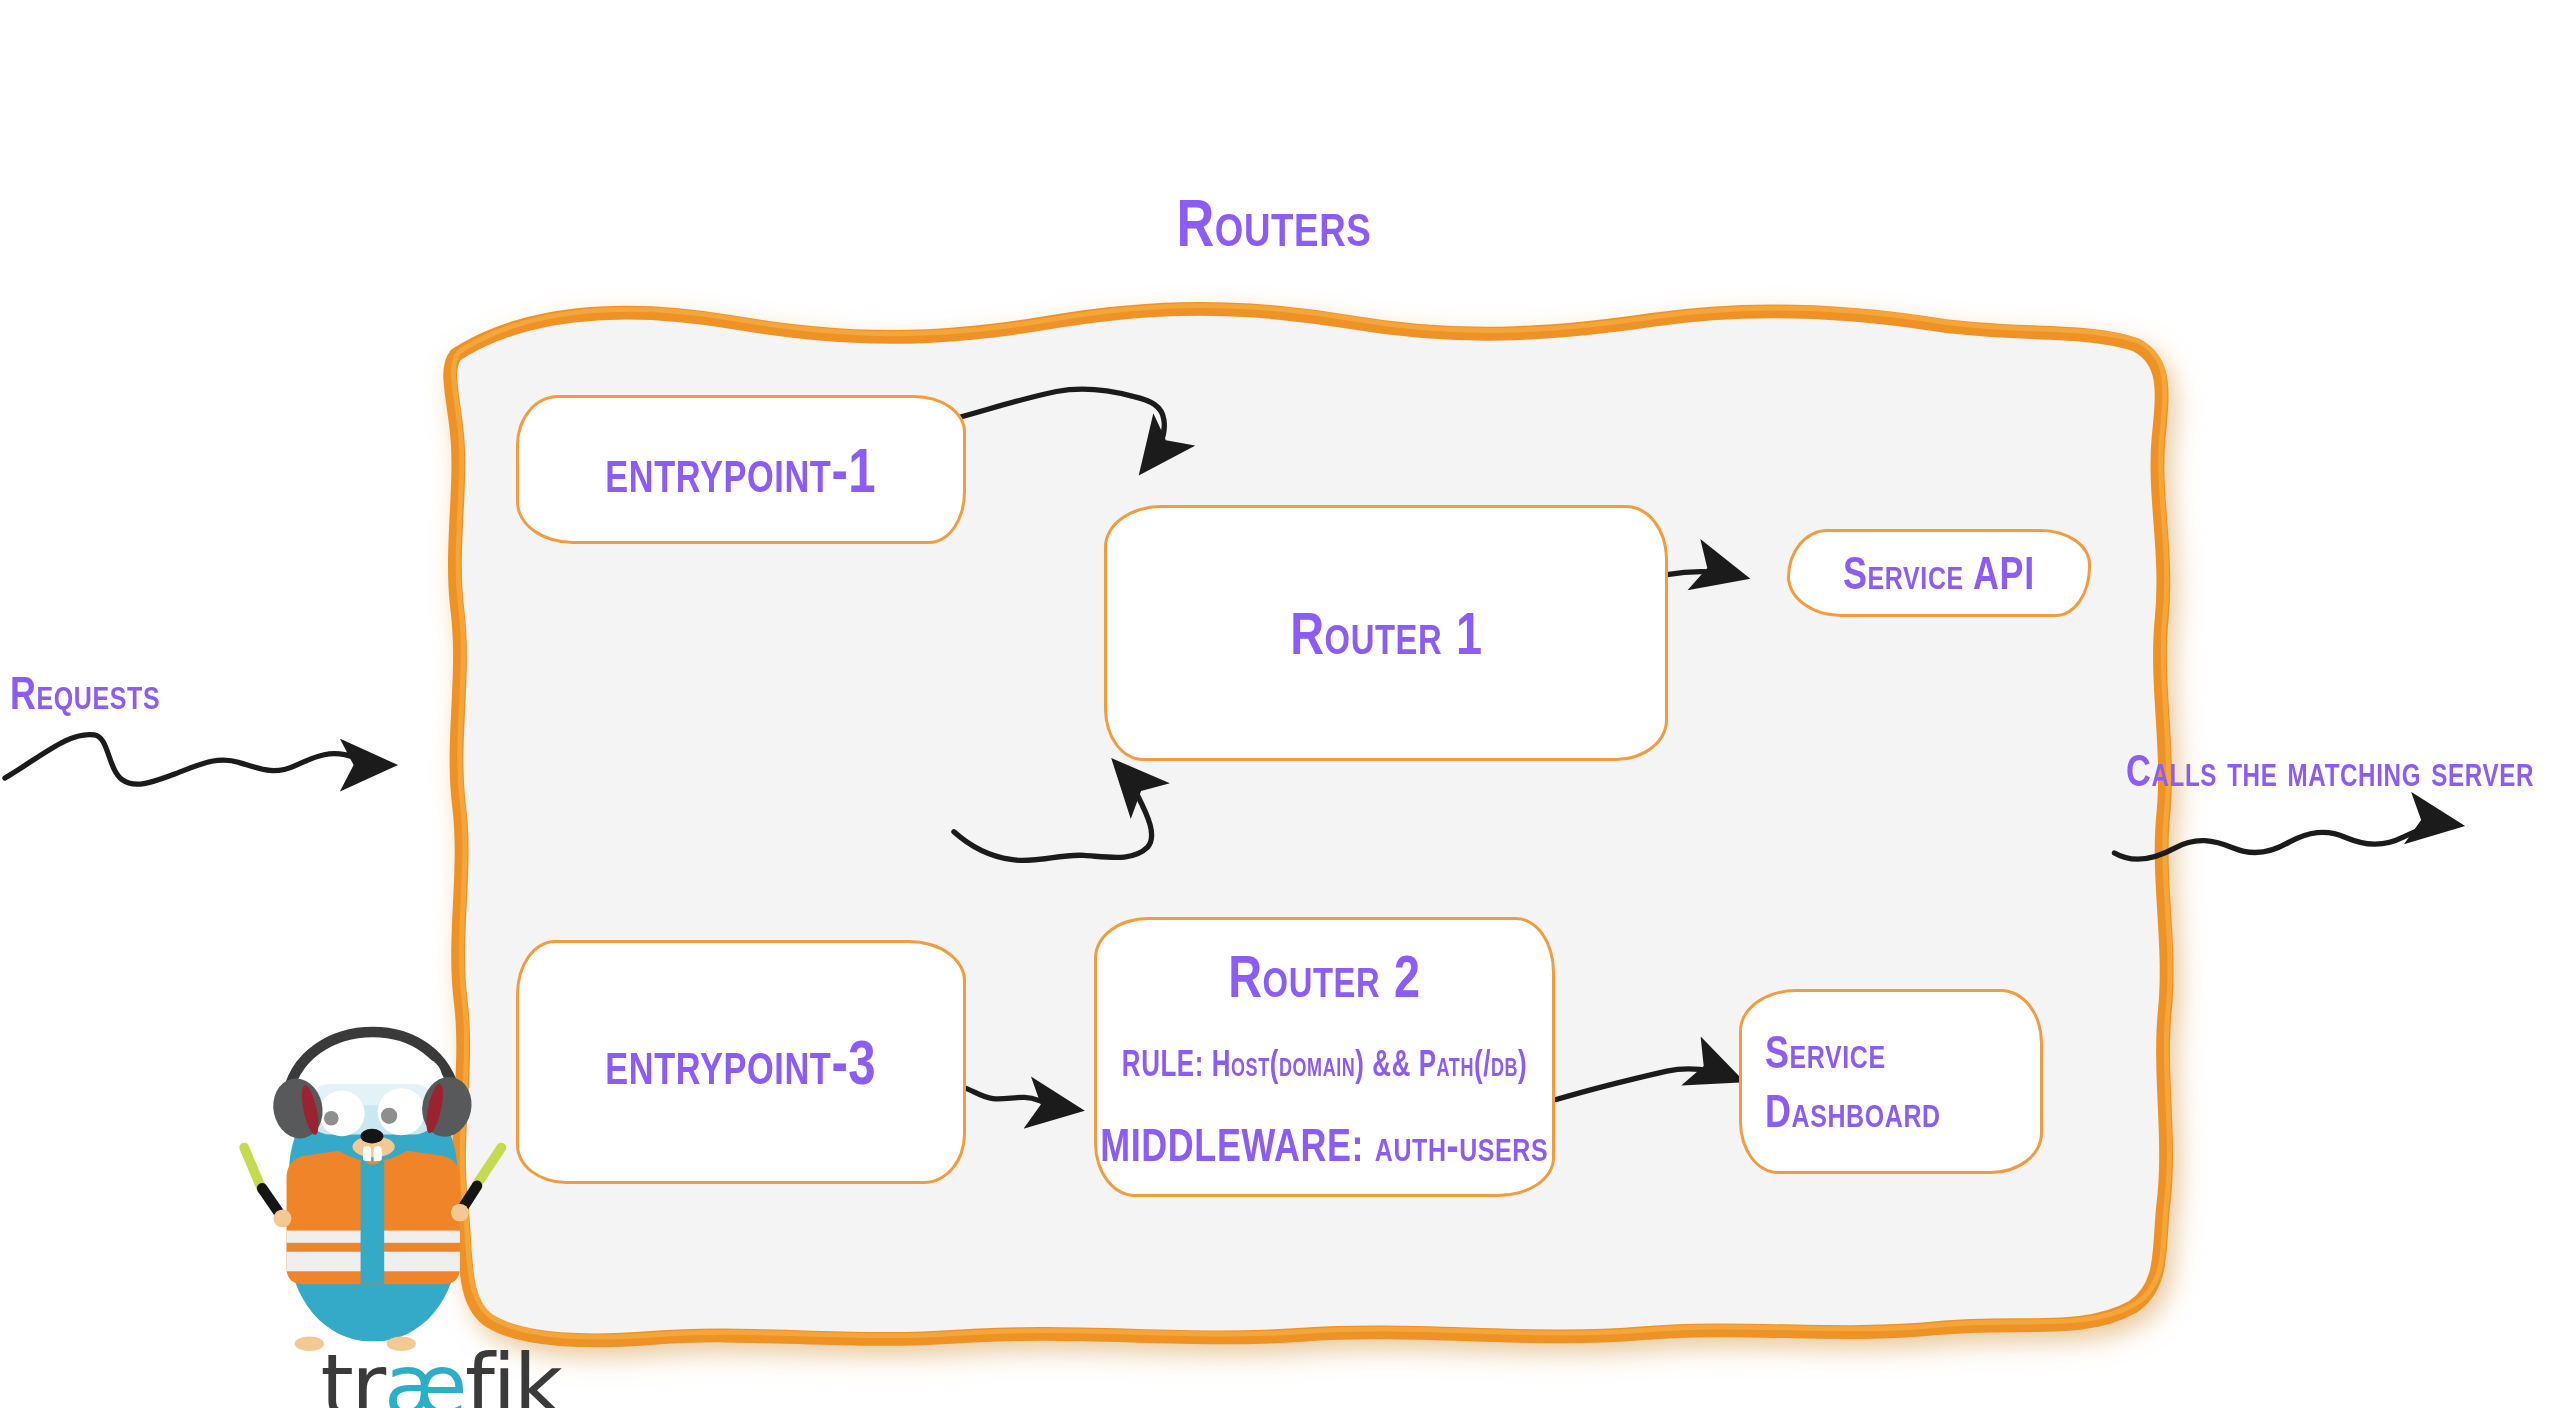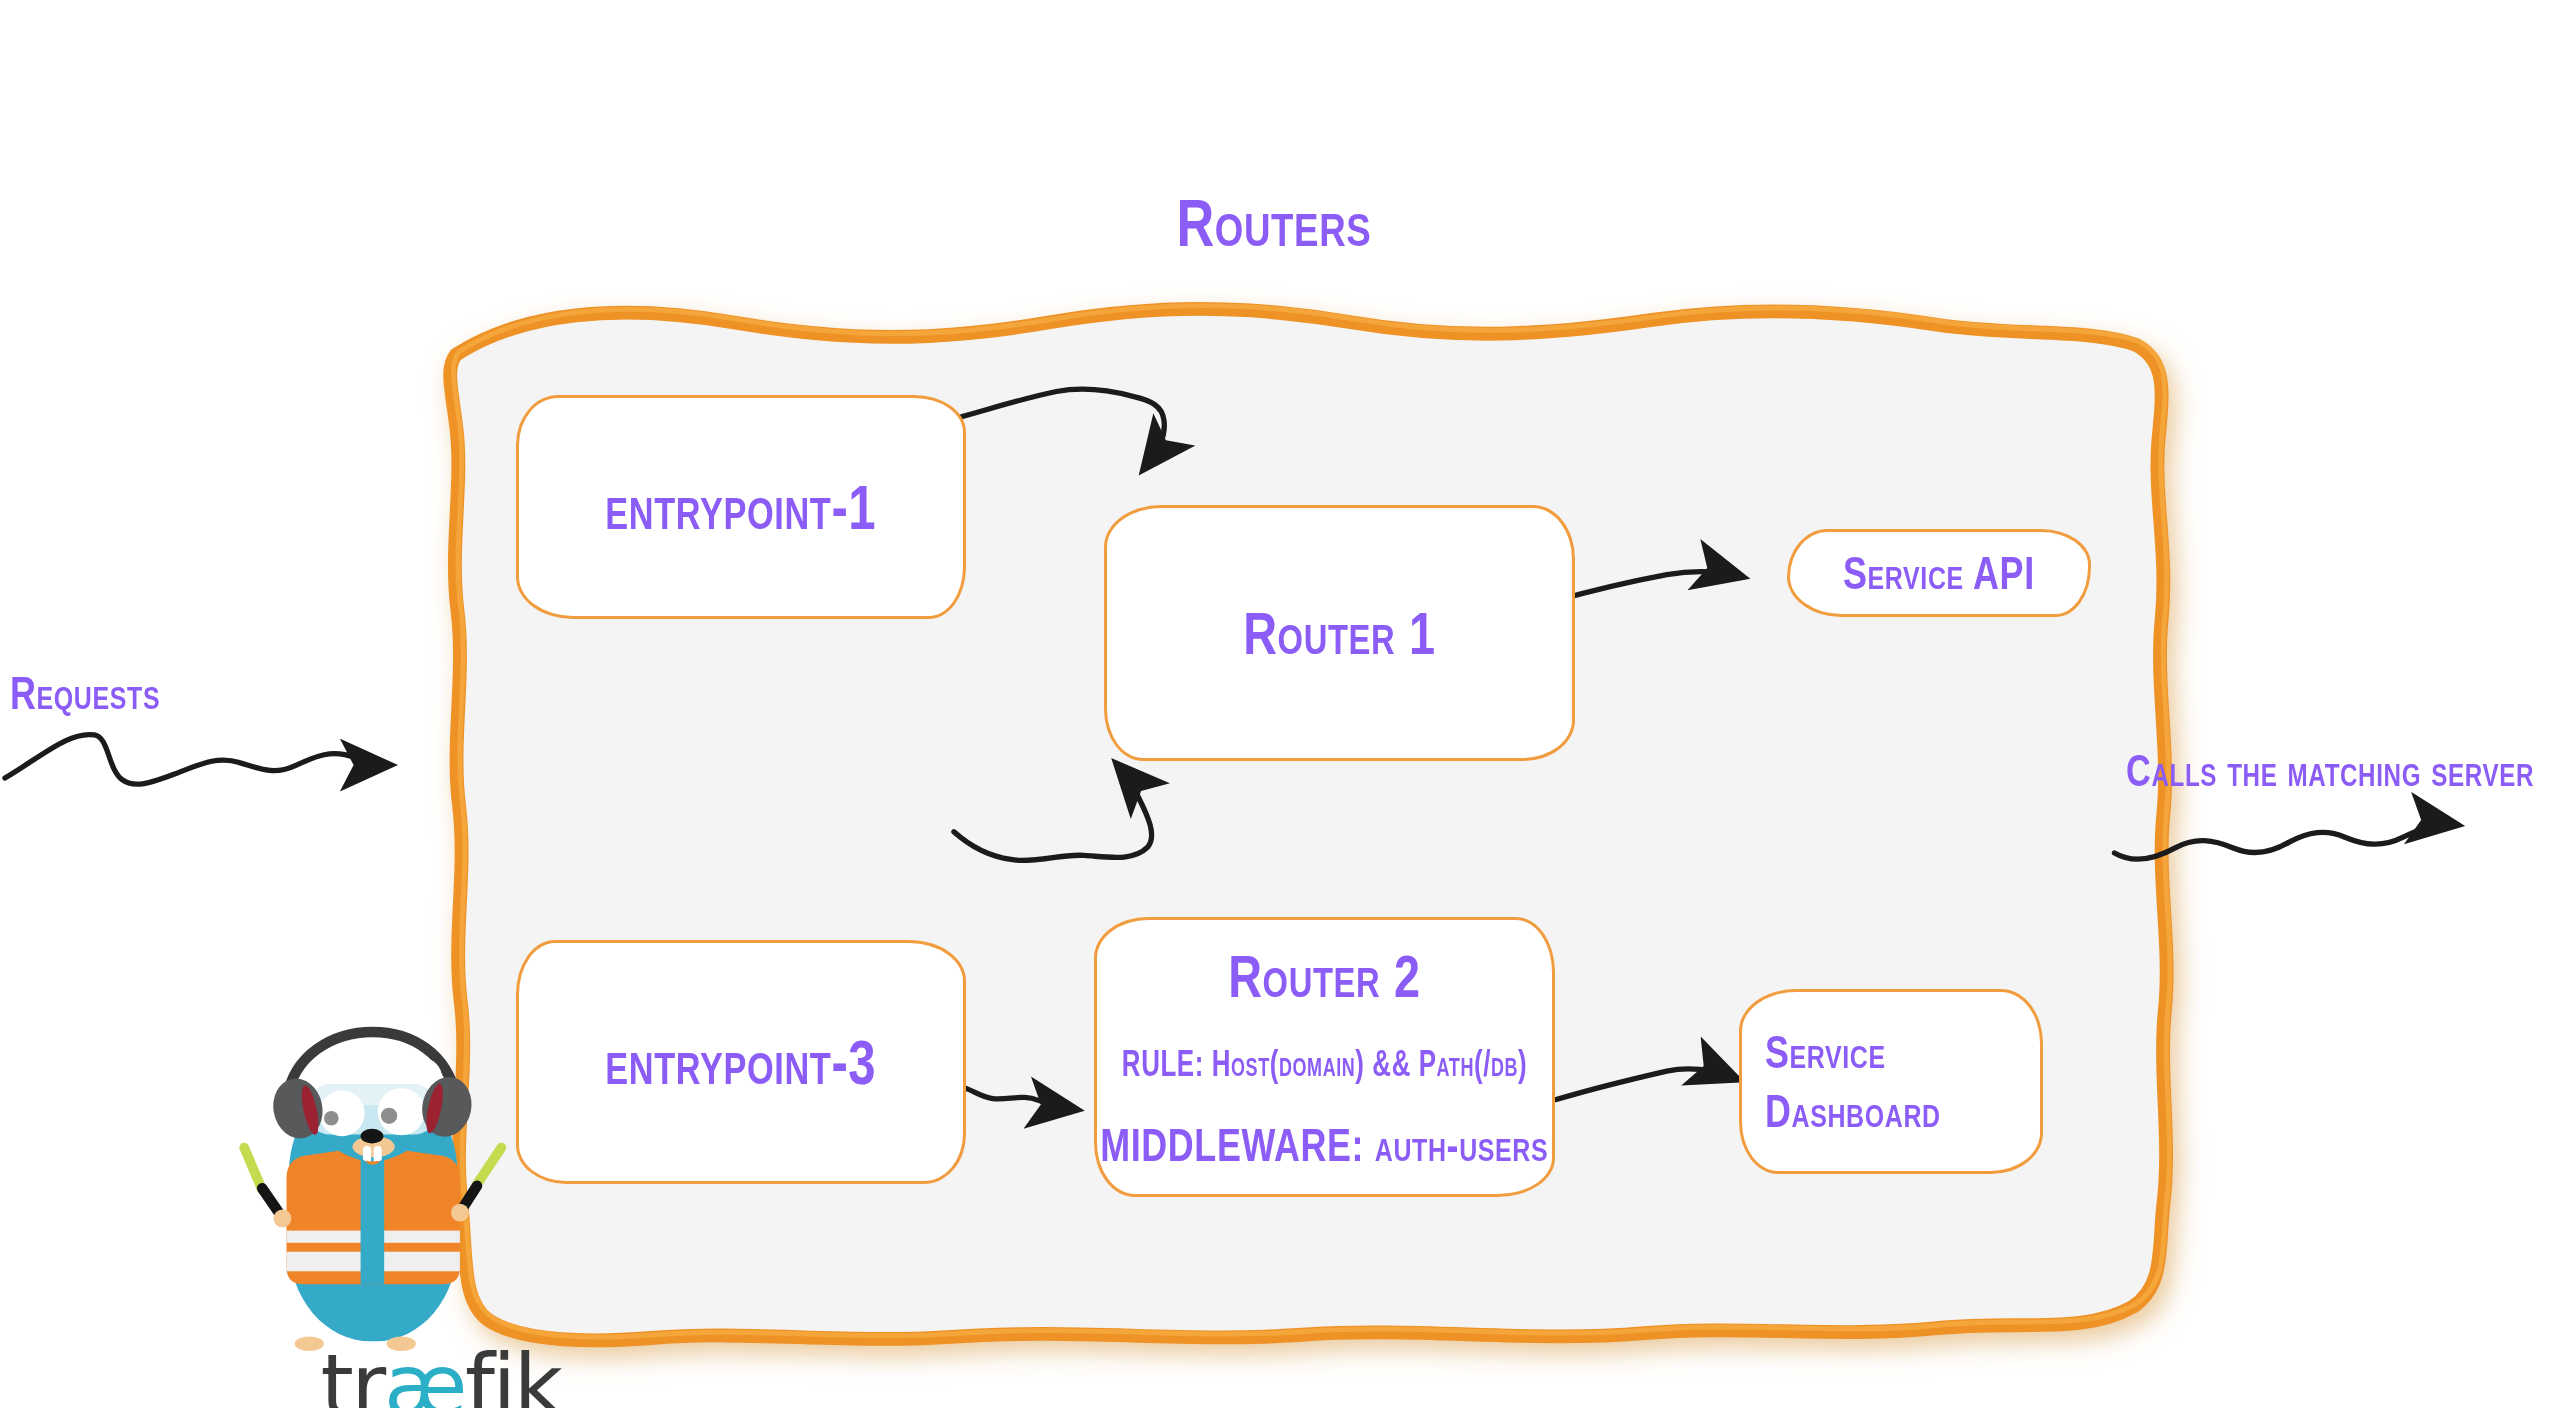--- a/index.html
+++ b/index.html
@@ -141,32 +141,32 @@
   </div>
 
   <div class="requests ht">
     <span class="sxl">Requests</span>
   </div>
 
   <div class="calls ht">
     <span class="sxl">Calls the matching server</span>
   </div>
 
-  <div class="box r1" style="left:516px;top:395px;width:450px;height:224px;">
+  <div class="box r1" style="left:516px;top:395px;width:450px;height:149px;">
     <div class="ht ep-label">
       <span class="sx">entrypoint-1</span>
     </div>
   </div>
   <div class="box r3" style="left:516px;top:940px;width:450px;height:244px;">
     <div class="ht ep-label">
       <span class="sx">entrypoint-3</span>
     </div>
   </div>
 
-  <div class="box r4" style="left:1104px;top:505px;width:471px;height:256px;justify-content:space-evenly;padding:11.4px 0;">
+  <div class="box r4" style="left:1104px;top:505px;width:564px;height:256px;justify-content:space-evenly;padding:11.4px 0;">
     <div class="ht router-title">
       <span class="sx">Router 1</span>
     </div>
   </div>
 
   <div class="box r2" style="left:1094px;top:917px;width:461px;height:280px;justify-content:space-evenly;padding:9.8px 0;gap:20px;">
     <div class="ht router-title">
       <span class="sx">Router 2</span>
     </div>
     <div class="ht rule-small">

